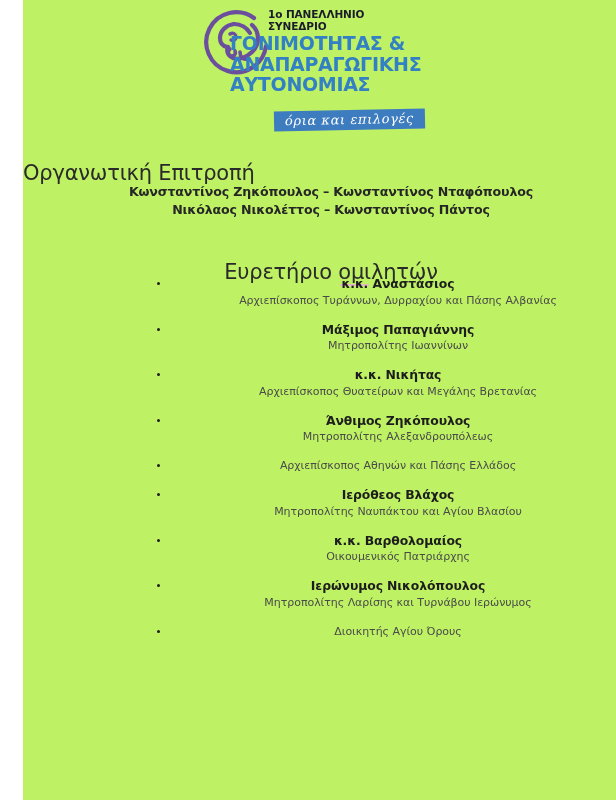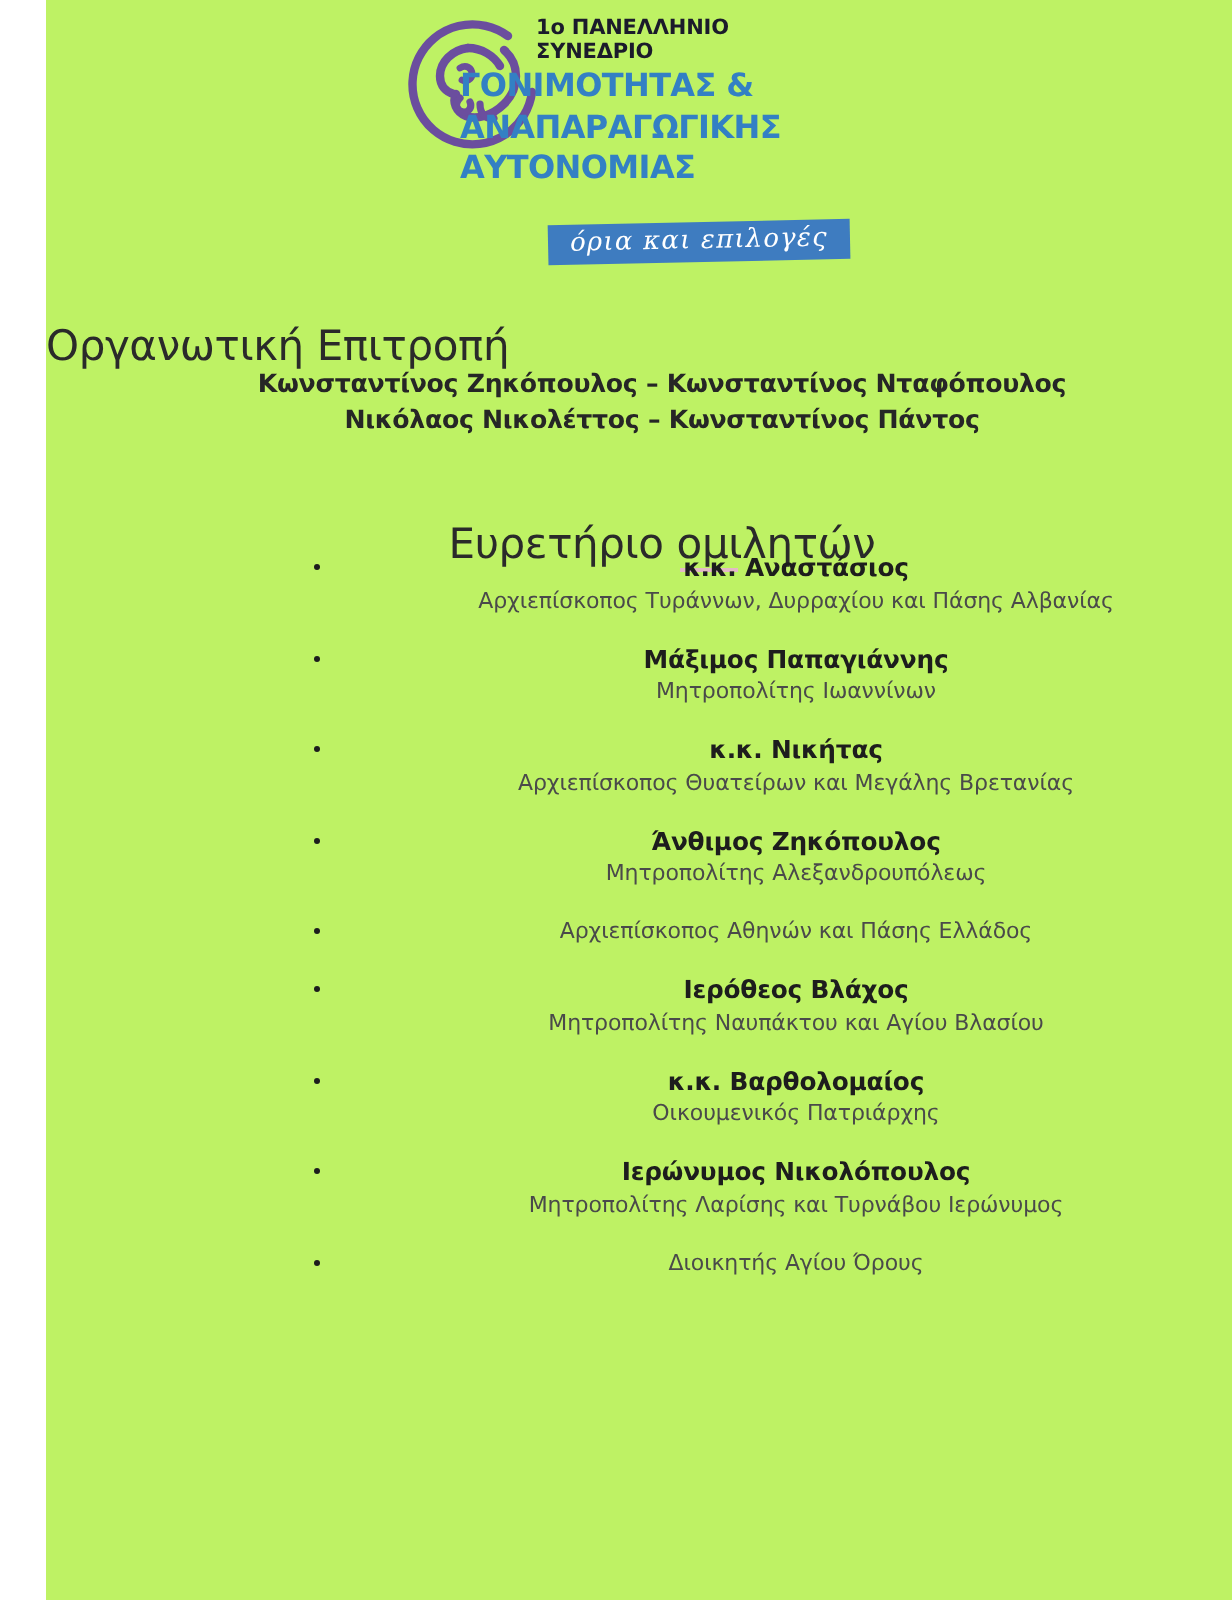--- a/index.html
+++ b/index.html
@@ -62,21 +62,21 @@
     line-height: 11.5px;
     letter-spacing: -0.1px;
     color: #1b1b2b;
     margin: 3px 0 0 0;
     white-space: pre-line;
   }
 
   .headline {
     font-family: "DejaVu Sans", "Liberation Sans", sans-serif;
     font-weight: bold;
-    font-size: 16px;
+    font-size: 19px;
     line-height: 20.5px;
     letter-spacing: -0.3px;
     color: #3380c4;
     margin: 1px 0 0 -38px;
     white-space: pre-line;
   }
 
   .tagline-wrap {
     position: absolute;
     left: 68px;

